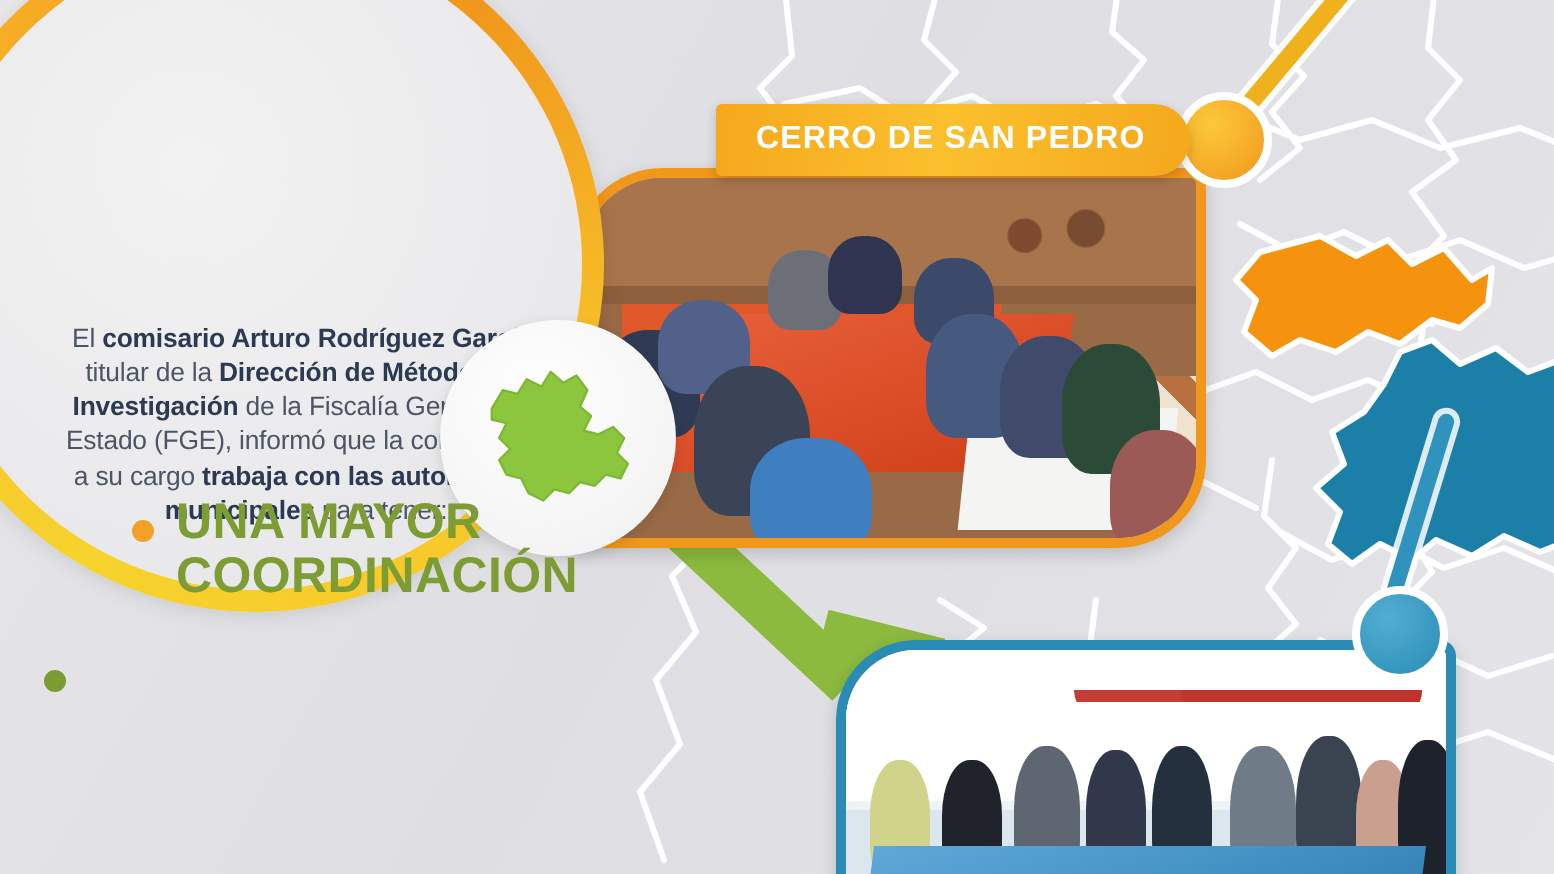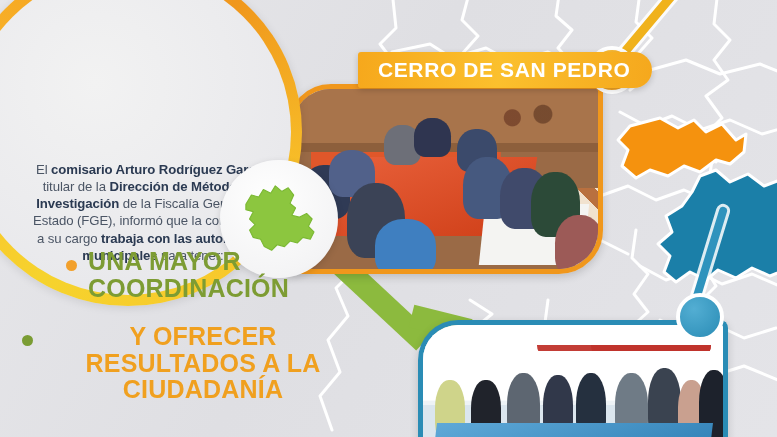--- a/index.html
+++ b/index.html
@@ -219,21 +219,21 @@
 
   
   .pill {
     position: absolute;
     height: 36px;
     display: flex;
     align-items: center;
     padding: 0 22px 0 20px;
     color: #ffffff;
     font-weight: 700;
-    font-size: 21px;
+    font-size: 16px;
     letter-spacing: 0.6px;
     white-space: nowrap;
     box-shadow: 0 2px 6px rgba(0,0,0,.18);
   }
   .pill-cerro {
     left: 358px;
     top: 52px;
     background: linear-gradient(95deg, #f6a81c 0%, #fbc02d 48%, #f5a81d 100%);
     border-radius: 4px 24px 24px 4px;
   }
@@ -378,17 +378,16 @@
     </svg>
   </div>
 
   <div class="bullets">
     <div class="bullet-row">
       <span class="dot orange"></span>
       <span class="bullet-text green">UNA MAYOR COORDINACIÓN</span>
     </div>
     <div class="bullet-row">
       <span class="dot green"></span>
-      <span class="bullet-text orange b2">Y OFRECER RESULTADOS A LA CIUDADANÍA</span>
     </div>
   </div>
 
 </div>
 
 </body></html>

